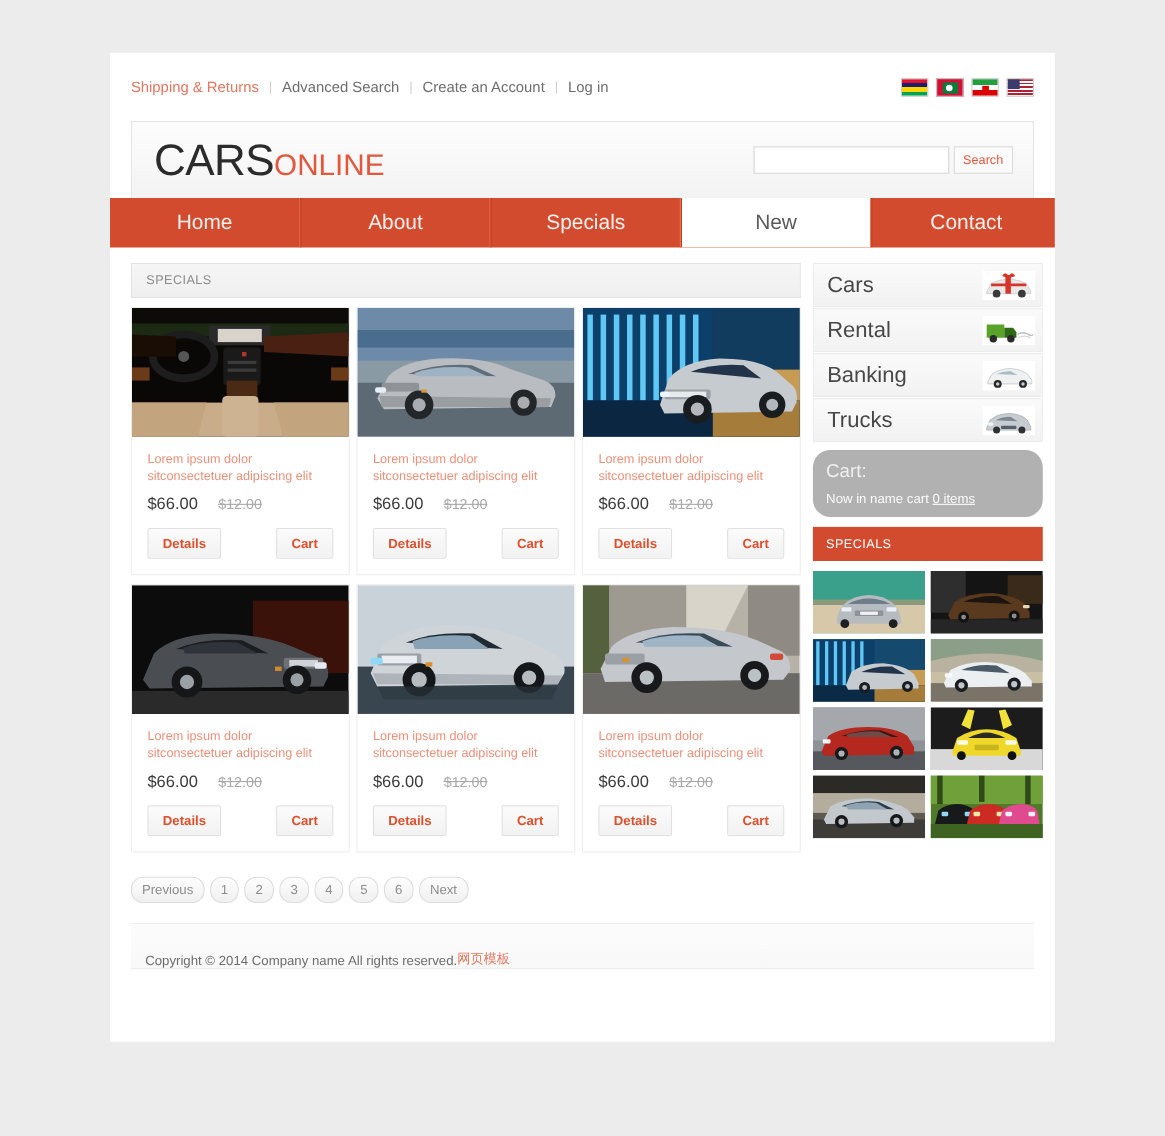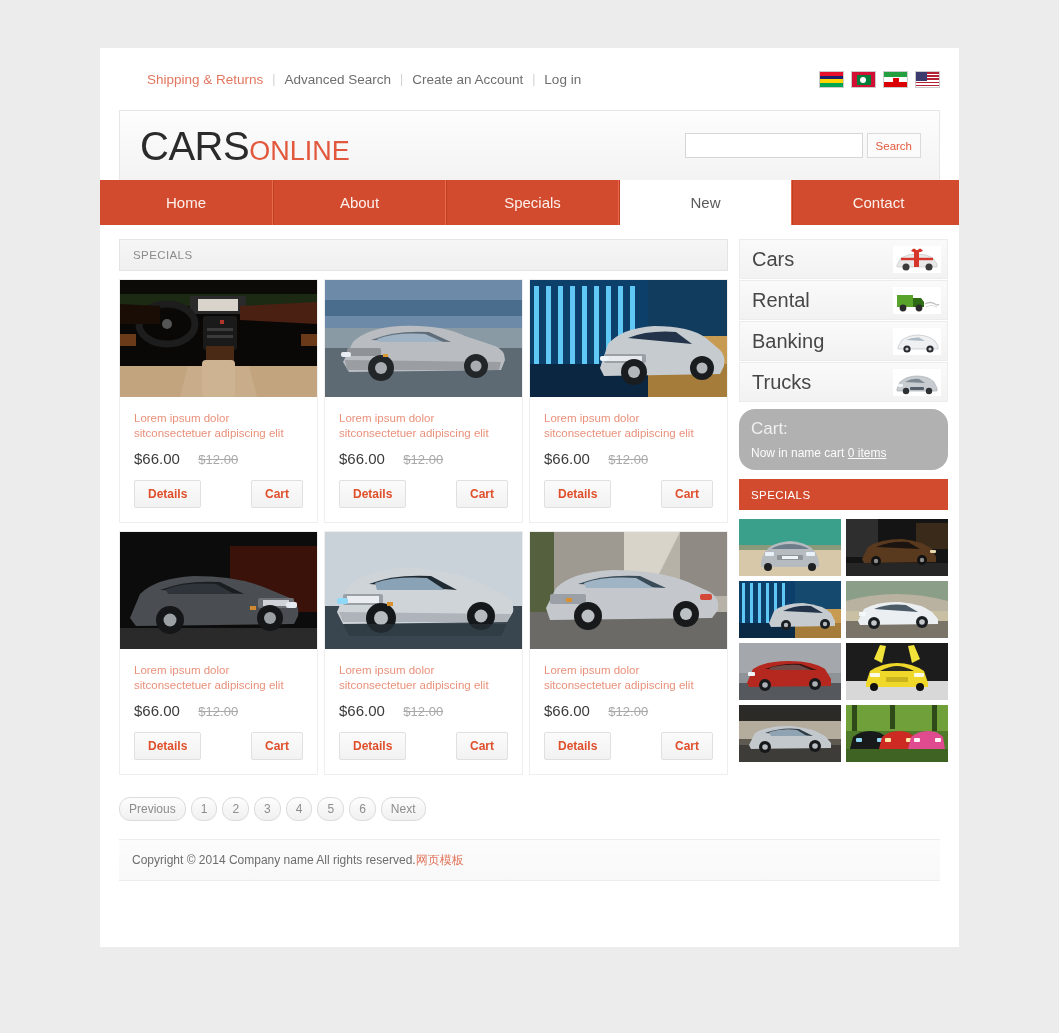--- a/index.html
+++ b/index.html
@@ -19,21 +19,21 @@
     overflow: hidden;
   }
 
   
   .topbar {
     height: 62px;
     display: flex;
     align-items: center;
     padding: 0 19px 0 19px;
   }
-  .toplinks { display: flex; align-items: center; font-size: 13.5px; margin-left: 28px; }
+  .toplinks { display: flex; align-items: center; font-size: 13.5px; }
   .toplinks a {
     color: #6e6e6e; text-decoration: none; padding: 0 9px;
   }
   .toplinks a:first-child { color: #e2765e; padding-left: 0; }
   .sep { color: #cfcfcf; font-size: 12px; }
   .flags { margin-left: auto; display: flex; gap: 7px; align-items: center; }
   .flag { width: 25px; height: 17px; border: 1px solid #cccccc; position: relative; overflow: hidden; }
   .flag-mu { background: linear-gradient(to bottom,#e8112d 0 25%,#1a206d 25% 50%,#ffd500 50% 75%,#00a551 75% 100%); }
   .flag-mv { background: #d21034; }
   .flag-mv:after { content:""; position:absolute; left:5px; top:3px; width:14px; height:10px; background:#007e3a; }
@@ -73,21 +73,21 @@
 
   
   .nav {
     display: flex; height: 45px;
     background: #d24b2e;
     overflow: hidden;
   }
   .nav-item {
     flex: 0 0 173px;
     display: flex; align-items: center; justify-content: center;
-    color: #fdf0ec; font-size: 15px; font-weight: 300;
+    color: #fdf0ec; font-size: 19px; font-weight: 300;
     border-right: 1px solid #e86a4b;
     border-left: 1px solid #bf3f24;
     cursor: pointer; text-decoration: none;
   }
   .nav-item:first-child { border-left: none; }
   .nav-item.active { background: #ffffff; color: #5a5a5a; }
 
   
   .content { display: flex; padding: 14px 19px 0 19px; gap: 11px; }
   .main { width: 610px; }
@@ -164,21 +164,21 @@
   .pg {
     border: 1px solid #dcdcdc; border-radius: 11px;
     background: linear-gradient(to bottom,#fdfdfd,#f0f0f0);
     color: #8d8d8d; font-size: 12px;
     padding: 4px 9px; cursor: pointer; min-width: 22px; text-align: center;
   }
   .footer {
     margin: 18px 19px 0 19px;
     border-top: 1px solid #ededed;
     border-bottom: 1px solid #ededed;
-    height: 42px; display: flex; align-items: center;
+    height: 42px; display: flex; align-items: flex-end;
     padding-left: 13px;
     font-size: 12px; color: #6d6d6d;
     background: linear-gradient(to bottom,#fcfcfc,#f8f8f8);
   }
   .footer .cn { color: #e2765e; text-decoration: none; }
 </style>
 </head>
 <body>
 
 <div class="page">

